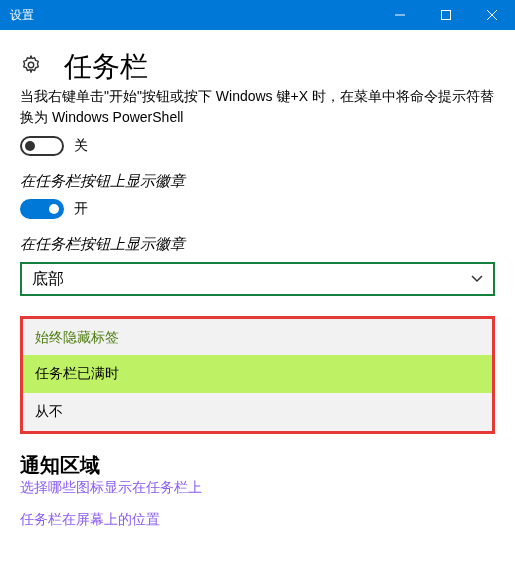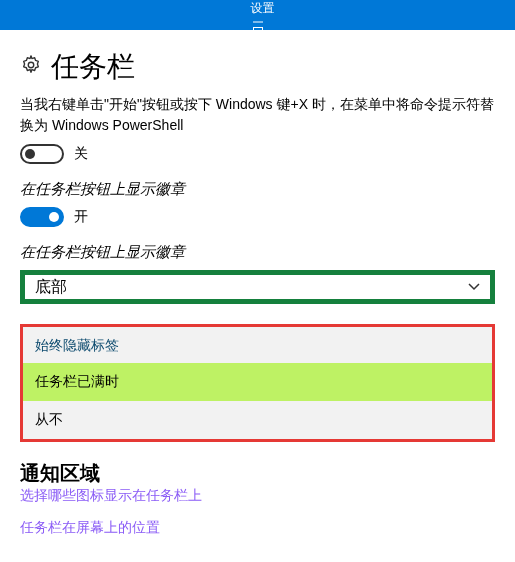--- a/index.html
+++ b/index.html
@@ -1,45 +1,45 @@
 <!DOCTYPE html>
 <html><head>
 <meta charset="utf-8">
 <style>
   * { margin: 0; padding: 0; box-sizing: border-box; font-family: "Microsoft YaHei", "Segoe UI", sans-serif; }
   body { background: #fff; width: 515px; height: 562px; overflow: hidden; position: relative; }
 
-  .titlebar { background: #0078d7; height: 30px; display: flex; align-items: center; color: #fff; flex-direction: column; }
+  .titlebar { background: #0078d7; height: 30px; display: flex; align-items: center; color: #fff; }
   .titlebar .title { padding-left: 10px; font-size: 12px; flex: 1; }
   .titlebar .ctl { width: 46px; height: 30px; display: flex; align-items: center; justify-content: center; color: #fff; }
   .titlebar .ctl svg { width: 10px; height: 10px; }
 
   .content { padding: 18px 20px 0 20px; }
 
-  .page-header { display: flex; align-items: center; gap: 9px; margin-bottom: 8px; }
+  .page-header { display: flex; align-items: center; gap: 22px; }
   .gear { width: 22px; height: 22px; color: #333; }
   .page-title { font-size: 28px; font-weight: 400; color: #000; }
 
   .desc { font-size: 14px; color: #000; line-height: 1.5; margin-bottom: 8px; }
 
   .toggle-row { display: flex; align-items: center; gap: 10px; margin-bottom: 16px; }
   .toggle { width: 44px; height: 20px; border-radius: 10px; position: relative; cursor: pointer; }
   .toggle.off { border: 2px solid #333; background: #fff; }
   .toggle.off .knob { width: 10px; height: 10px; background: #333; border-radius: 50%; position: absolute; left: 3px; top: 3px; }
   .toggle.on { background: #0078d7; border: 2px solid #0078d7; }
   .toggle.on .knob { width: 10px; height: 10px; background: #fff; border-radius: 50%; position: absolute; right: 3px; top: 3px; }
   .toggle-label { font-size: 14px; }
 
   .setting-label { font-size: 15px; margin-bottom: 8px; font-style: italic; }
 
-  .dropdown { border: 5px solid #15803d; height: 34px; display: flex; align-items: center; padding: 0 10px; justify-content: space-between; margin-bottom: 20px; cursor: pointer; }
+  .dropdown { border: 2px solid #15803d; height: 34px; display: flex; align-items: center; padding: 0 10px; justify-content: space-between; margin-bottom: 20px; cursor: pointer; }
   .dropdown .chev { width: 12px; height: 12px; }
 
   .combo-box { border: 3px solid #e53935; background: #f2f2f2; }
-  .combo-header { padding: 10px 12px 8px; font-size: 14px; color: #0c4a6e; }
+  .combo-header { padding: 10px 12px 8px; font-size: 14px; color: #4d7c0f; }
   .combo-item { padding: 10px 12px; font-size: 14px; cursor: pointer; }
   .combo-item.selected { background: #bef264; }
 
   .section-title { font-size: 20px; margin-top: 18px; }
   .link { color: #8b5cf6; font-size: 14px; margin-bottom: 14px; display: block; cursor: pointer; }
 </style>
 </head>
 <body>
 
 <div class="titlebar">

